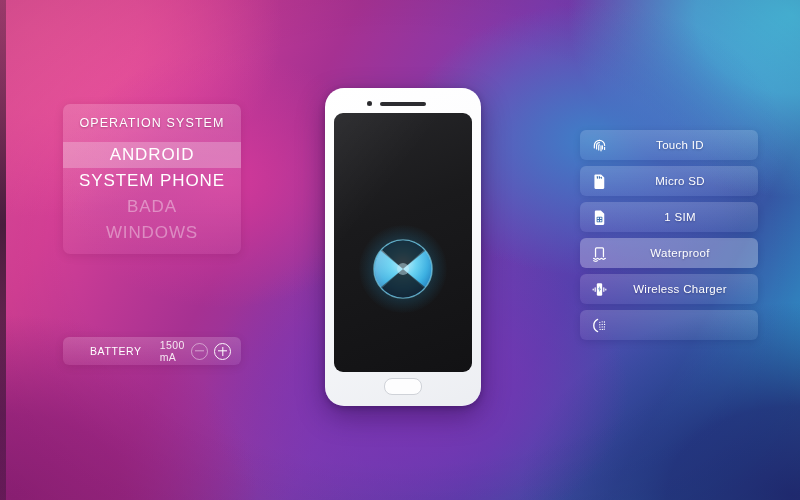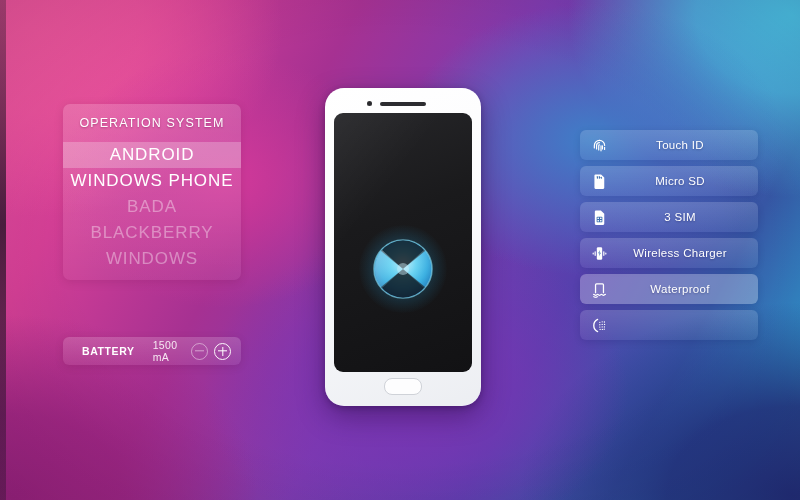--- a/index.html
+++ b/index.html
@@ -57,21 +57,21 @@
 
   
   #battery-bar{
     position:absolute;left:63px;top:337px;width:178px;height:28px;
     border-radius:6px;
     background:linear-gradient(to bottom,rgba(255,255,255,0.17),rgba(255,255,255,0.07));
     display:flex;align-items:center;
     box-shadow:0 2px 8px rgba(60,0,40,0.13);
   }
   .bat-label{
-    margin-left:12px;color:#ffffff;font-size:10.5px;font-weight:bold;letter-spacing:0.6px;padding-left:7px;
+    margin-left:20px;color:#ffffff;font-size:10.5px;font-weight:normal;letter-spacing:0.6px;padding-left:7px;
   }
   .bat-value{margin-left:18px;color:#f6e8f2;font-size:10.5px;letter-spacing:0.4px;}
   .bat-btns{margin-left:auto;margin-right:10px;display:flex;gap:6px;align-items:center;}
   .circ{
     width:15px;height:15px;border-radius:50%;position:relative;
     border:1.3px solid rgba(255,255,255,0.45);
   }
   .circ.bright{border-color:rgba(255,255,255,0.95);}
   .circ i{
     position:absolute;background:rgba(255,255,255,0.5);
@@ -154,27 +154,24 @@
   <div class="bg-layer bg-b7"></div>
   <div class="bg-layer bg-vig"></div>
   <div class="edge-left"></div>
 
   <div id="os-panel">
     <div class="os-title">OPERATION SYSTEM</div>
     <div class="os-row selected">
       <span>ANDROID</span>
     </div>
     <div class="os-row">
-      <span>WINDOWS PHONE</span>
+      <span>SYSTEM PHONE</span>
     </div>
     <div class="os-row dim">
       <span>BADA</span>
-    </div>
-    <div class="os-row dim">
-      <span>BLACKBERRY</span>
     </div>
     <div class="os-row dim">
       <span>WINDOWS</span>
     </div>
     <div class="os-pad"></div>
   </div>
 
   <div id="battery-bar">
     <span class="bat-label">BATTERY</span>
     <span class="bat-value">1500 mA</span>
@@ -256,46 +253,46 @@
       <span class="feat-ic">
         <svg width="19" height="19" viewBox="0 0 24 24">
           <path d="M7.5 3h6.2L18 7.4V20a1.4 1.4 0 0 1-1.4 1.4H7.5A1.4 1.4 0 0 1 6.1 20V4.4A1.4 1.4 0 0 1 7.5 3z" fill="#ffffff"></path>
           <rect x="8.4" y="11" width="7.2" height="7" rx="1.1" fill="#3b6fb0"></rect>
           <rect x="9.4" y="12.1" width="1.9" height="1.9" rx="0.4" fill="#ffffff"></rect>
           <rect x="12.7" y="12.1" width="1.9" height="1.9" rx="0.4" fill="#ffffff"></rect>
           <rect x="9.4" y="15" width="1.9" height="1.9" rx="0.4" fill="#ffffff"></rect>
           <rect x="12.7" y="15" width="1.9" height="1.9" rx="0.4" fill="#ffffff"></rect>
         </svg>
       </span>
-      <span class="feat-label">3 SIM</span>
+      <span class="feat-label">1 SIM</span>
+    </div>
+
+    <div class="feat-row selected">
+      <span class="feat-ic">
+        <svg width="19" height="19" viewBox="0 0 24 24" fill="none" stroke="#ffffff" stroke-width="1.6" stroke-linecap="round">
+          <path d="M7 16V6.2a1.2 1.2 0 0 1 1.2-1.2h7.6a1.2 1.2 0 0 1 1.2 1.2V16"></path>
+          <path d="M4.6 18.2c1.2 0 1.2 1.1 2.5 1.1s1.2-1.1 2.5-1.1 1.2 1.1 2.4 1.1 1.2-1.1 2.5-1.1 1.2 1.1 2.5 1.1 1.2-1.1 2.4-1.1"></path>
+          <path d="M4.6 20.9c1.2 0 1.2 1.1 2.5 1.1s1.2-1.1 2.5-1.1" opacity="0.85"></path>
+        </svg>
+      </span>
+      <span class="feat-label">Waterproof</span>
     </div>
 
     <div class="feat-row">
       <span class="feat-ic">
         <svg width="19" height="19" viewBox="0 0 24 24">
           <rect x="8.6" y="4.2" width="6.8" height="15.6" rx="1.6" fill="#ffffff"></rect>
           <path d="M12.6 7.6l-2.3 4.2h1.8l-.7 3.6 2.4-4.4h-1.9z" fill="#3b6fb0"></path>
           <rect x="5.8" y="9" width="1.5" height="6" rx="0.75" fill="#ffffff"></rect>
           <rect x="3.3" y="10.6" width="1.5" height="2.8" rx="0.75" fill="#ffffff"></rect>
           <rect x="16.7" y="9" width="1.5" height="6" rx="0.75" fill="#ffffff"></rect>
           <rect x="19.2" y="10.6" width="1.5" height="2.8" rx="0.75" fill="#ffffff"></rect>
         </svg>
       </span>
       <span class="feat-label">Wireless Charger</span>
-    </div>
-
-    <div class="feat-row selected">
-      <span class="feat-ic">
-        <svg width="19" height="19" viewBox="0 0 24 24" fill="none" stroke="#ffffff" stroke-width="1.6" stroke-linecap="round">
-          <path d="M7 16V6.2a1.2 1.2 0 0 1 1.2-1.2h7.6a1.2 1.2 0 0 1 1.2 1.2V16"></path>
-          <path d="M4.6 18.2c1.2 0 1.2 1.1 2.5 1.1s1.2-1.1 2.5-1.1 1.2 1.1 2.4 1.1 1.2-1.1 2.5-1.1 1.2 1.1 2.5 1.1 1.2-1.1 2.4-1.1"></path>
-          <path d="M4.6 20.9c1.2 0 1.2 1.1 2.5 1.1s1.2-1.1 2.5-1.1" opacity="0.85"></path>
-        </svg>
-      </span>
-      <span class="feat-label">Waterproof</span>
     </div>
 
     <div class="feat-row">
       <span class="feat-ic">
         <svg width="19" height="19" viewBox="0 0 24 24">
           <path d="M9.6 4.4a8.4 8.4 0 0 0 0 15.2" fill="none" stroke="#ffffff" stroke-width="1.7" stroke-linecap="round"></path>
           <g fill="#ffffff">
             <circle cx="12.4" cy="8" r="0.85"></circle>
               <circle cx="15.4" cy="7.4" r="0.85"></circle>
               <circle cx="18.2" cy="7.6" r="0.85"></circle>

